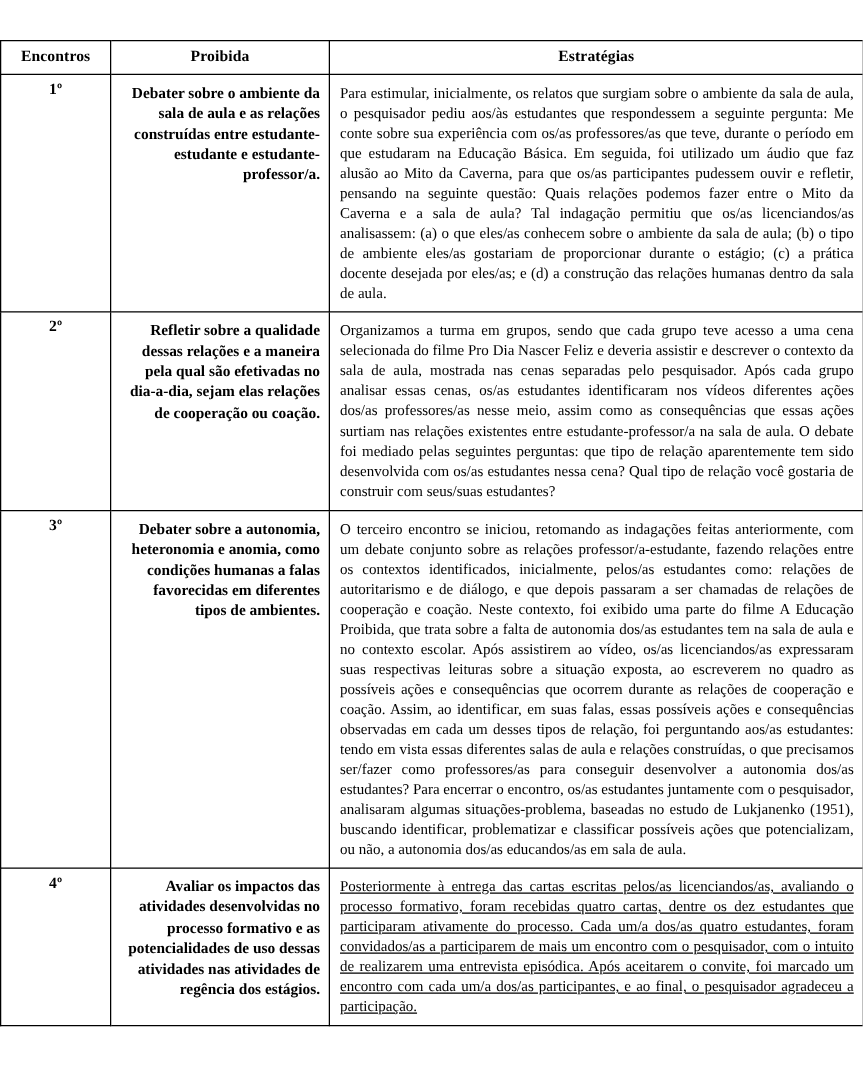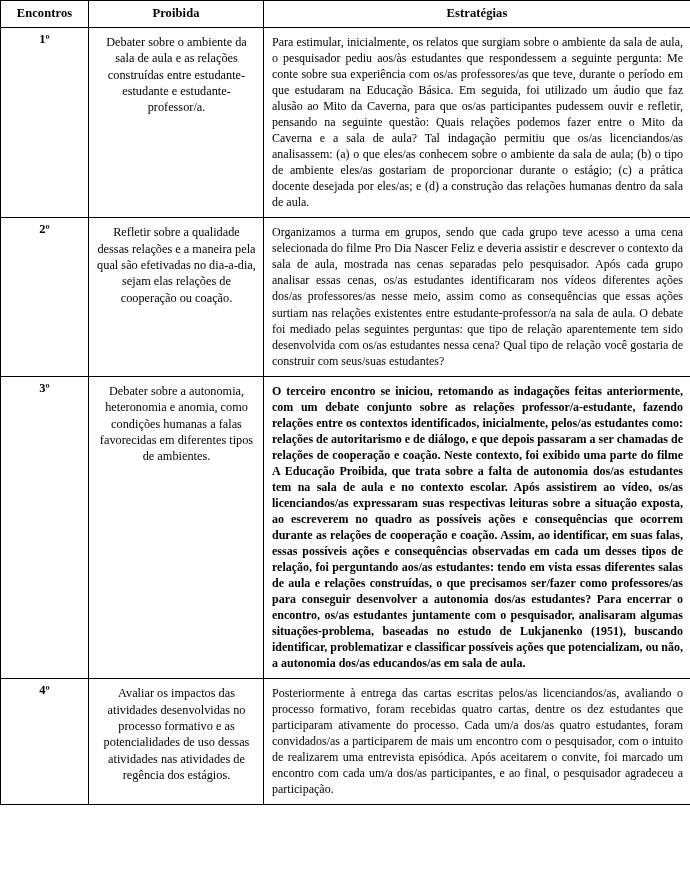--- a/index.html
+++ b/index.html
@@ -16,20 +16,21 @@
   }
   .table-wrap {
     width: 690px;
     box-sizing: border-box;
     padding: 0;
   }
   table.schedule {
     border-collapse: collapse;
     width: 690px;
     table-layout: fixed;
+    margin-top: 32px;
   }
   table.schedule th,
   table.schedule td {
     border: 1px solid #000000;
     vertical-align: top;
     box-sizing: border-box;
   }
   table.schedule thead th {
     text-align: center;
     font-weight: bold;
@@ -47,36 +48,37 @@
     vertical-align: middle;
     font-size: 12.5px;
     font-weight: bold;
     padding: 4px 3px;
   }
   td.cell-obj {
     font-size: 12.3px;
     line-height: 1.33;
     padding: 6px 7px 0 8px;
     vertical-align: middle;
-    text-align: center;
+    text-align: right;
+    font-weight: bold;
   }
   td.cell-est {
     font-size: 12px;
     line-height: 1.335;
     padding: 6px 7px 7px 8px;
     text-align: justify;
     text-justify: inter-word;
     vertical-align: top;
     hyphens: none;
   }
   
   tr.row-1 td.cell-est { line-height: 1.335; }
   tr.row-2 td.cell-est { line-height: 1.34; }
-  tr.row-3 td.cell-est { line-height: 1.335; font-weight: bold; }
-  tr.row-4 td.cell-est { line-height: 1.335; }
+  tr.row-3 td.cell-est { line-height: 1.335; }
+  tr.row-4 td.cell-est { line-height: 1.335; text-decoration: underline; }
 </style>
 </head>
 <body>
 
 <div class="table-wrap">
   <table class="schedule">
     <colgroup>
       <col class="c-enc">
       <col class="c-obj">
       <col class="c-est">

